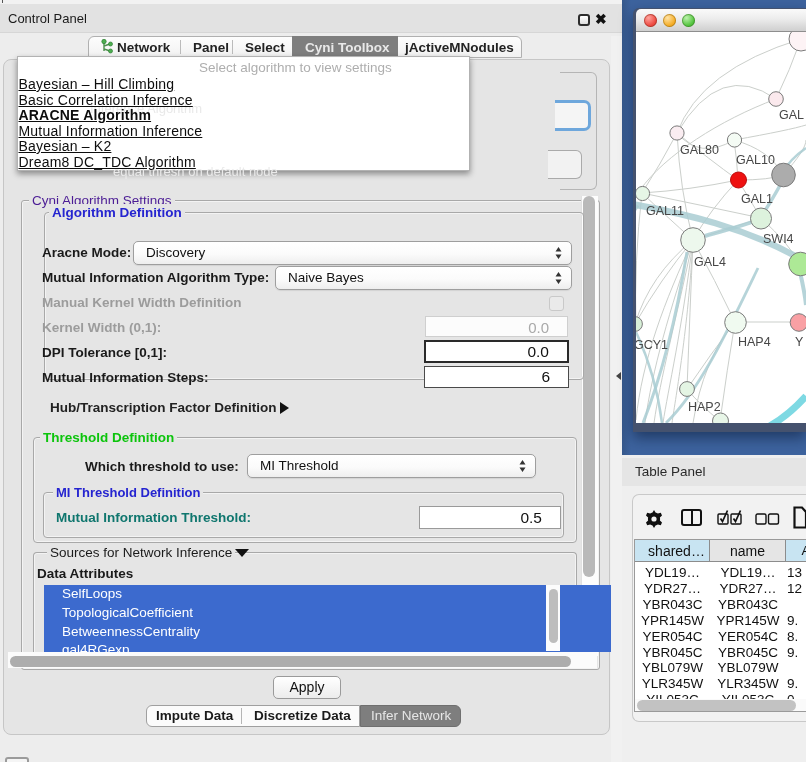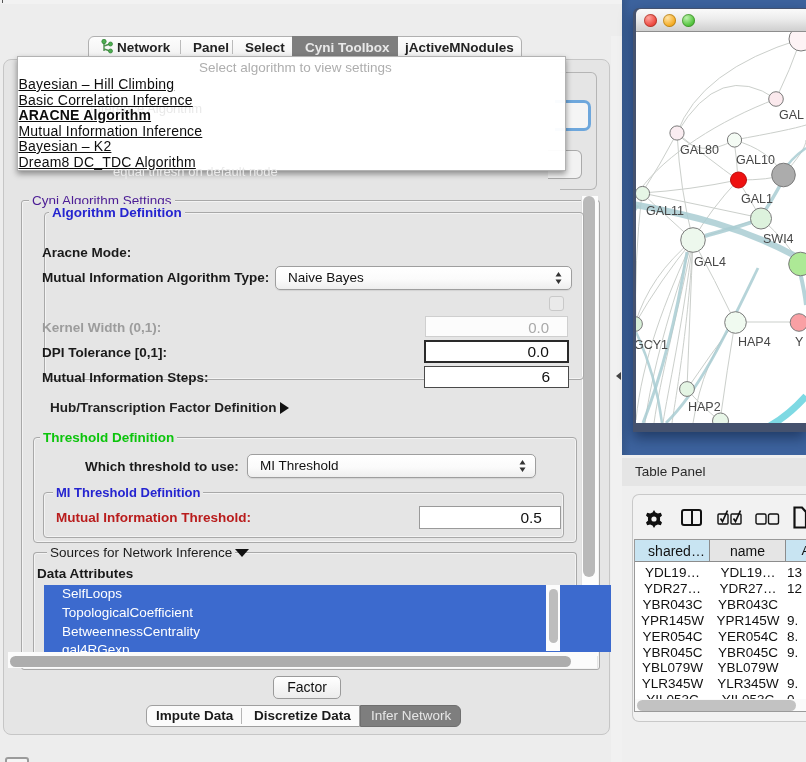--- a/index.html
+++ b/index.html
@@ -19,45 +19,57 @@
 .gtitle{position:absolute;top:-9px;background:#e6e6e6;padding:0 3px;
   font-size:13.5px;white-space:nowrap;line-height:17px;}
 svg{position:absolute;}
 </style></head>
 <body>
 
 <div class="abs" style="left:0;top:0;width:622px;height:762px;background:#EDEDED;">
   <div class="abs" style="left:0;top:0;width:622px;height:4px;background:#F2F2F2;"></div>
   <div class="abs" style="left:2px;top:0;width:1px;height:3px;background:#555;"></div>
 
+  <div class="abs" style="left:0;top:4px;width:622px;height:28px;background:#E2E2E2;border-bottom:1px solid #d6d6d6;">
+    <div class="lbl" style="left:8px;top:7px;font-size:13px;color:#1a1a1a;">Control Panel</div>
+    <div class="abs" style="left:578px;top:10px;width:8px;height:8px;border:2px solid #2c2c2c;border-radius:3px;background:linear-gradient(180deg,#fff,#ddd);"></div>
+    <div class="lbl" style="left:595px;top:7px;font-size:14px;font-weight:bold;color:#111;">✖</div>
+  </div>
 
   <div class="abs" style="left:3px;top:59px;width:607px;height:676px;background:#E5E5E5;border:1px solid #c6c6c6;border-radius:8px;box-sizing:border-box;"></div>
 
   <div class="abs" style="left:560px;top:72px;width:36px;height:116px;border:1px solid #b5b5b5;border-left:none;border-radius:0 6px 6px 0;"></div>
   <div class="abs" style="left:555px;top:100px;width:33px;height:25px;border:3px solid #6ea7dc;border-left:none;border-radius:0 7px 7px 0;background:#f5f5f5;"></div>
   <div class="abs" style="left:548px;top:150px;width:33px;height:27px;border:1px solid #aaa;border-left:none;border-radius:0 6px 6px 0;background:#f2f2f2;"></div>
 
   <div class="gbox" style="left:21px;top:200px;width:577px;height:468px;border-radius:3px;">
     <div class="gtitle" style="left:7px;background:#E5E5E5;color:#4c1d95;">Cyni Algorithm Settings</div>
   </div>
 
   <div class="abs" style="left:581px;top:196px;width:16px;height:460px;background:#fdfdfd;border-left:1px solid #e0e0e0;"></div>
   <div class="abs" style="left:583px;top:196px;width:12px;height:381px;background:#b9b9b9;border-radius:6px;"></div>
 
   <div class="gbox" style="left:36px;top:212px;width:538px;height:166px;margin-left:8px;">
     <div class="gtitle" style="left:4px;background:#E5E5E5;color:#2524d0;font-weight:bold;">Algorithm Definition</div>
   </div>
   <div class="lbl bold" style="left:42px;top:245px;font-size:13.5px;color:#1a1a1a;">Aracne Mode:</div>
+  <div class="combo" style="left:133px;top:241px;width:437px;height:22px;">
+    <div class="ctext">Discovery</div>
+    <svg class="arr" viewBox="0 0 9 18">
+        <path d="M4.5 3 L7.5 7.5 L1.5 7.5 Z M4.5 15 L1.5 10.5 L7.5 10.5 Z" fill="#333"></path>
+      </svg>
+  </div>
   <div class="lbl bold" style="left:42px;top:270px;font-size:13.5px;color:#1a1a1a;">Mutual Information Algorithm Type:</div>
   <div class="combo" style="left:275px;top:266px;width:295px;height:22px;">
     <div class="ctext">Naive Bayes</div>
     <svg class="arr" viewBox="0 0 9 18">
         <path d="M4.5 3 L7.5 7.5 L1.5 7.5 Z M4.5 15 L1.5 10.5 L7.5 10.5 Z" fill="#333"></path>
       </svg>
   </div>
+  <div class="lbl bold" style="left:42px;top:295px;font-size:13.5px;color:#9c9c9c;">Manual Kernel Width Definition</div>
   <div class="abs" style="left:549px;top:296px;width:13px;height:13px;border:1px solid #c9c9c9;border-radius:3px;background:#eaeaea;"></div>
   <div class="lbl bold" style="left:42px;top:320px;font-size:13.5px;color:#9c9c9c;">Kernel Width (0,1):</div>
   <div class="field" style="left:425px;top:316px;width:143px;height:21px;border:1px solid #cfcfcf;color:#a9a9a9;background:#fcfcfc;">0.0</div>
   <div class="lbl bold" style="left:42px;top:345px;font-size:13.5px;color:#1a1a1a;">DPI Tolerance [0,1]:</div>
   <div class="field" style="left:424px;top:340px;width:145px;height:23px;border:2px solid #2a2a2a;line-height:19px;font-size:15.5px;">0.0</div>
   <div class="lbl bold" style="left:42px;top:370px;font-size:13.5px;color:#1a1a1a;">Mutual Information Steps:</div>
   <div class="field" style="left:424px;top:366px;width:145px;height:22px;border:1px solid #4a4a4a;line-height:20px;font-size:15.5px;">6</div>
 
   <div class="lbl" style="left:50px;top:400px;font-size:13.5px;font-weight:600;color:#222;">Hub/Transcription Factor Definition</div>
   <svg class="abs" style="left:277px;top:401px;" width="14" height="14" viewBox="0 0 14 14">
@@ -70,21 +82,21 @@
   <div class="lbl bold" style="left:85px;top:459px;font-size:13.5px;color:#1a1a1a;">Which threshold to use:</div>
   <div class="combo" style="left:247px;top:454px;width:287px;height:22px;">
     <div class="ctext">MI Threshold</div>
     <svg class="arr" viewBox="0 0 9 18">
         <path d="M4.5 3 L7.5 7.5 L1.5 7.5 Z M4.5 15 L1.5 10.5 L7.5 10.5 Z" fill="#333"></path>
       </svg>
   </div>
   <div class="gbox" style="left:43px;top:492px;width:519px;height:44px;">
     <div class="gtitle" style="left:9px;background:#E5E5E5;color:#2524d0;font-weight:bold;font-size:13px;">MI Threshold Definition</div>
   </div>
-  <div class="lbl bold" style="left:56px;top:510px;font-size:13.5px;color:#b91c1c;">Mutual Information Threshold:</div>
+  <div class="lbl bold" style="left:56px;top:510px;font-size:13.5px;color:#0f766e;">Mutual Information Threshold:</div>
   <div class="field" style="left:419px;top:506px;width:142px;height:23px;border:1px solid #9a9a9a;line-height:21px;font-size:15.5px;">0.5</div>
 
   <div class="gbox" style="left:33px;top:552px;width:542px;height:114px;border-bottom:none;border-radius:4px 4px 0 0;">
     <div class="gtitle" style="left:13px;background:#E5E5E5;color:#1a1a1a;">Sources for Network Inference</div>
   </div>
   <svg class="abs" style="left:234px;top:547px;" width="16" height="12" viewBox="0 0 16 12">
       <path d="M1 2 L15 2 L8 10 Z" fill="#111"></path>
     </svg>
   <div class="lbl bold" style="left:37px;top:566px;font-size:13.5px;color:#1a1a1a;">Data Attributes</div>
   <div class="abs" style="left:44px;top:585px;width:602px;height:67px;background:#3C6ACE;color:#fff;font-size:13.5px;">
@@ -92,21 +104,21 @@
     <div class="lbl" style="left:18px;top:20px;">TopologicalCoefficient</div>
     <div class="lbl" style="left:18px;top:38.5px;">BetweennessCentrality</div>
     <div class="lbl" style="left:18px;top:57px;">gal4RGexp</div>
   </div>
   <div class="abs" style="left:546px;top:585px;width:14px;height:66px;background:#fcfcfc;"></div>
   <div class="abs" style="left:549px;top:589px;width:9px;height:54px;background:#bdbdbd;border-radius:4.5px;"></div>
 
   <div class="abs" style="left:8px;top:652px;width:589px;height:16px;background:#fbfbfb;"></div>
   <div class="abs" style="left:10px;top:656px;width:561px;height:11px;background:#adadad;border-radius:5.5px;"></div>
 
-  <div class="abs" style="left:273px;top:676px;width:66px;height:21px;border:1px solid #9a9a9a;border-radius:5px;background:linear-gradient(180deg,#fff,#ececec);text-align:center;line-height:20px;font-size:14px;color:#111;">Factor</div>
+  <div class="abs" style="left:273px;top:676px;width:66px;height:21px;border:1px solid #9a9a9a;border-radius:5px;background:linear-gradient(180deg,#fff,#ececec);text-align:center;line-height:20px;font-size:14px;color:#111;">Apply</div>
 
   <div class="abs" style="left:146px;top:705px;width:214px;height:22px;background:#FBFBFB;border:1px solid #9f9f9f;border-radius:6px 0 0 6px;box-sizing:border-box;"></div>
   <div class="abs" style="left:241px;top:708px;width:1px;height:16px;background:#b5b5b5;"></div>
   <div class="lbl bold" style="left:156px;top:708px;font-size:13.5px;color:#1a1a1a;">Impute Data</div>
   <div class="lbl bold" style="left:254px;top:708px;font-size:13.5px;color:#1a1a1a;">Discretize Data</div>
   <div class="abs" style="left:360px;top:705px;width:101px;height:22px;background:#7E7E7E;border:1px solid #6f6f6f;border-radius:0 6px 6px 0;box-sizing:border-box;"></div>
   <div class="lbl" style="left:371px;top:708px;font-size:13.5px;color:#e6e6e6;">Infer Network</div>
 
   <div class="abs" style="left:5px;top:757px;width:20px;height:10px;border:2px solid #9b9b9b;border-radius:3px;background:#f5f5f5;"></div>
 
@@ -259,21 +271,21 @@
   <div class="abs" style="left:75px;top:25px;width:76px;text-align:center;line-height:15.9px;">
     YDL19…<br>YDR27…<br>YBR043C<br>YPR145W<br>YER054C<br>YBR045C<br>YBL079W<br>YLR345W<br>YIL053C
   </div>
   <div class="abs" style="left:152px;top:25px;width:40px;text-align:left;line-height:15.9px;">
     13<br>12<br>&nbsp;<br>9.<br>8.<br>9.<br>&nbsp;<br>9.<br>0.
   </div>
   <div class="abs" style="left:0;top:159px;width:172px;height:14px;background:#fafafa;"></div>
   <div class="abs" style="left:2px;top:160px;width:159px;height:11px;background:#c2c2c2;border-radius:5.5px;"></div>
 </div>
 
-<div class="abs" style="left:17px;top:56px;width:549px;height:115px;background:rgba(255,255,255,0.97);border:1px solid #b2b2b2;box-shadow:0 3px 6px rgba(0,0,0,0.4);box-sizing:border-box;">
+<div class="abs" style="left:17px;top:56px;width:453px;height:115px;background:rgba(255,255,255,0.97);border:1px solid #b2b2b2;box-shadow:0 3px 6px rgba(0,0,0,0.4);box-sizing:border-box;">
   <div class="lbl" style="left:181px;top:3px;font-size:13.5px;color:#aeaeae;">Select algorithm to view settings</div>
   <div class="lbl" style="left:72px;top:44px;font-size:13px;color:#e9e9e9;">Inference Algorithm</div>
   <div class="lbl" style="left:95px;top:107px;font-size:13px;color:#eaeaea;">equal thresh on default node</div>
   <div class="lbl" style="left:0.5px;top:20px;font-size:14px;color:#0d0d0d;line-height:15.5px;letter-spacing:0.2px;text-decoration:underline;">
     Bayesian – Hill Climbing<br>
     Basic Correlation Inference<br>
     <span class="bold">ARACNE Algorithm</span><br>
     Mutual Information Inference<br>
     Bayesian – K2<br>
     Dream8 DC_TDC Algorithm

